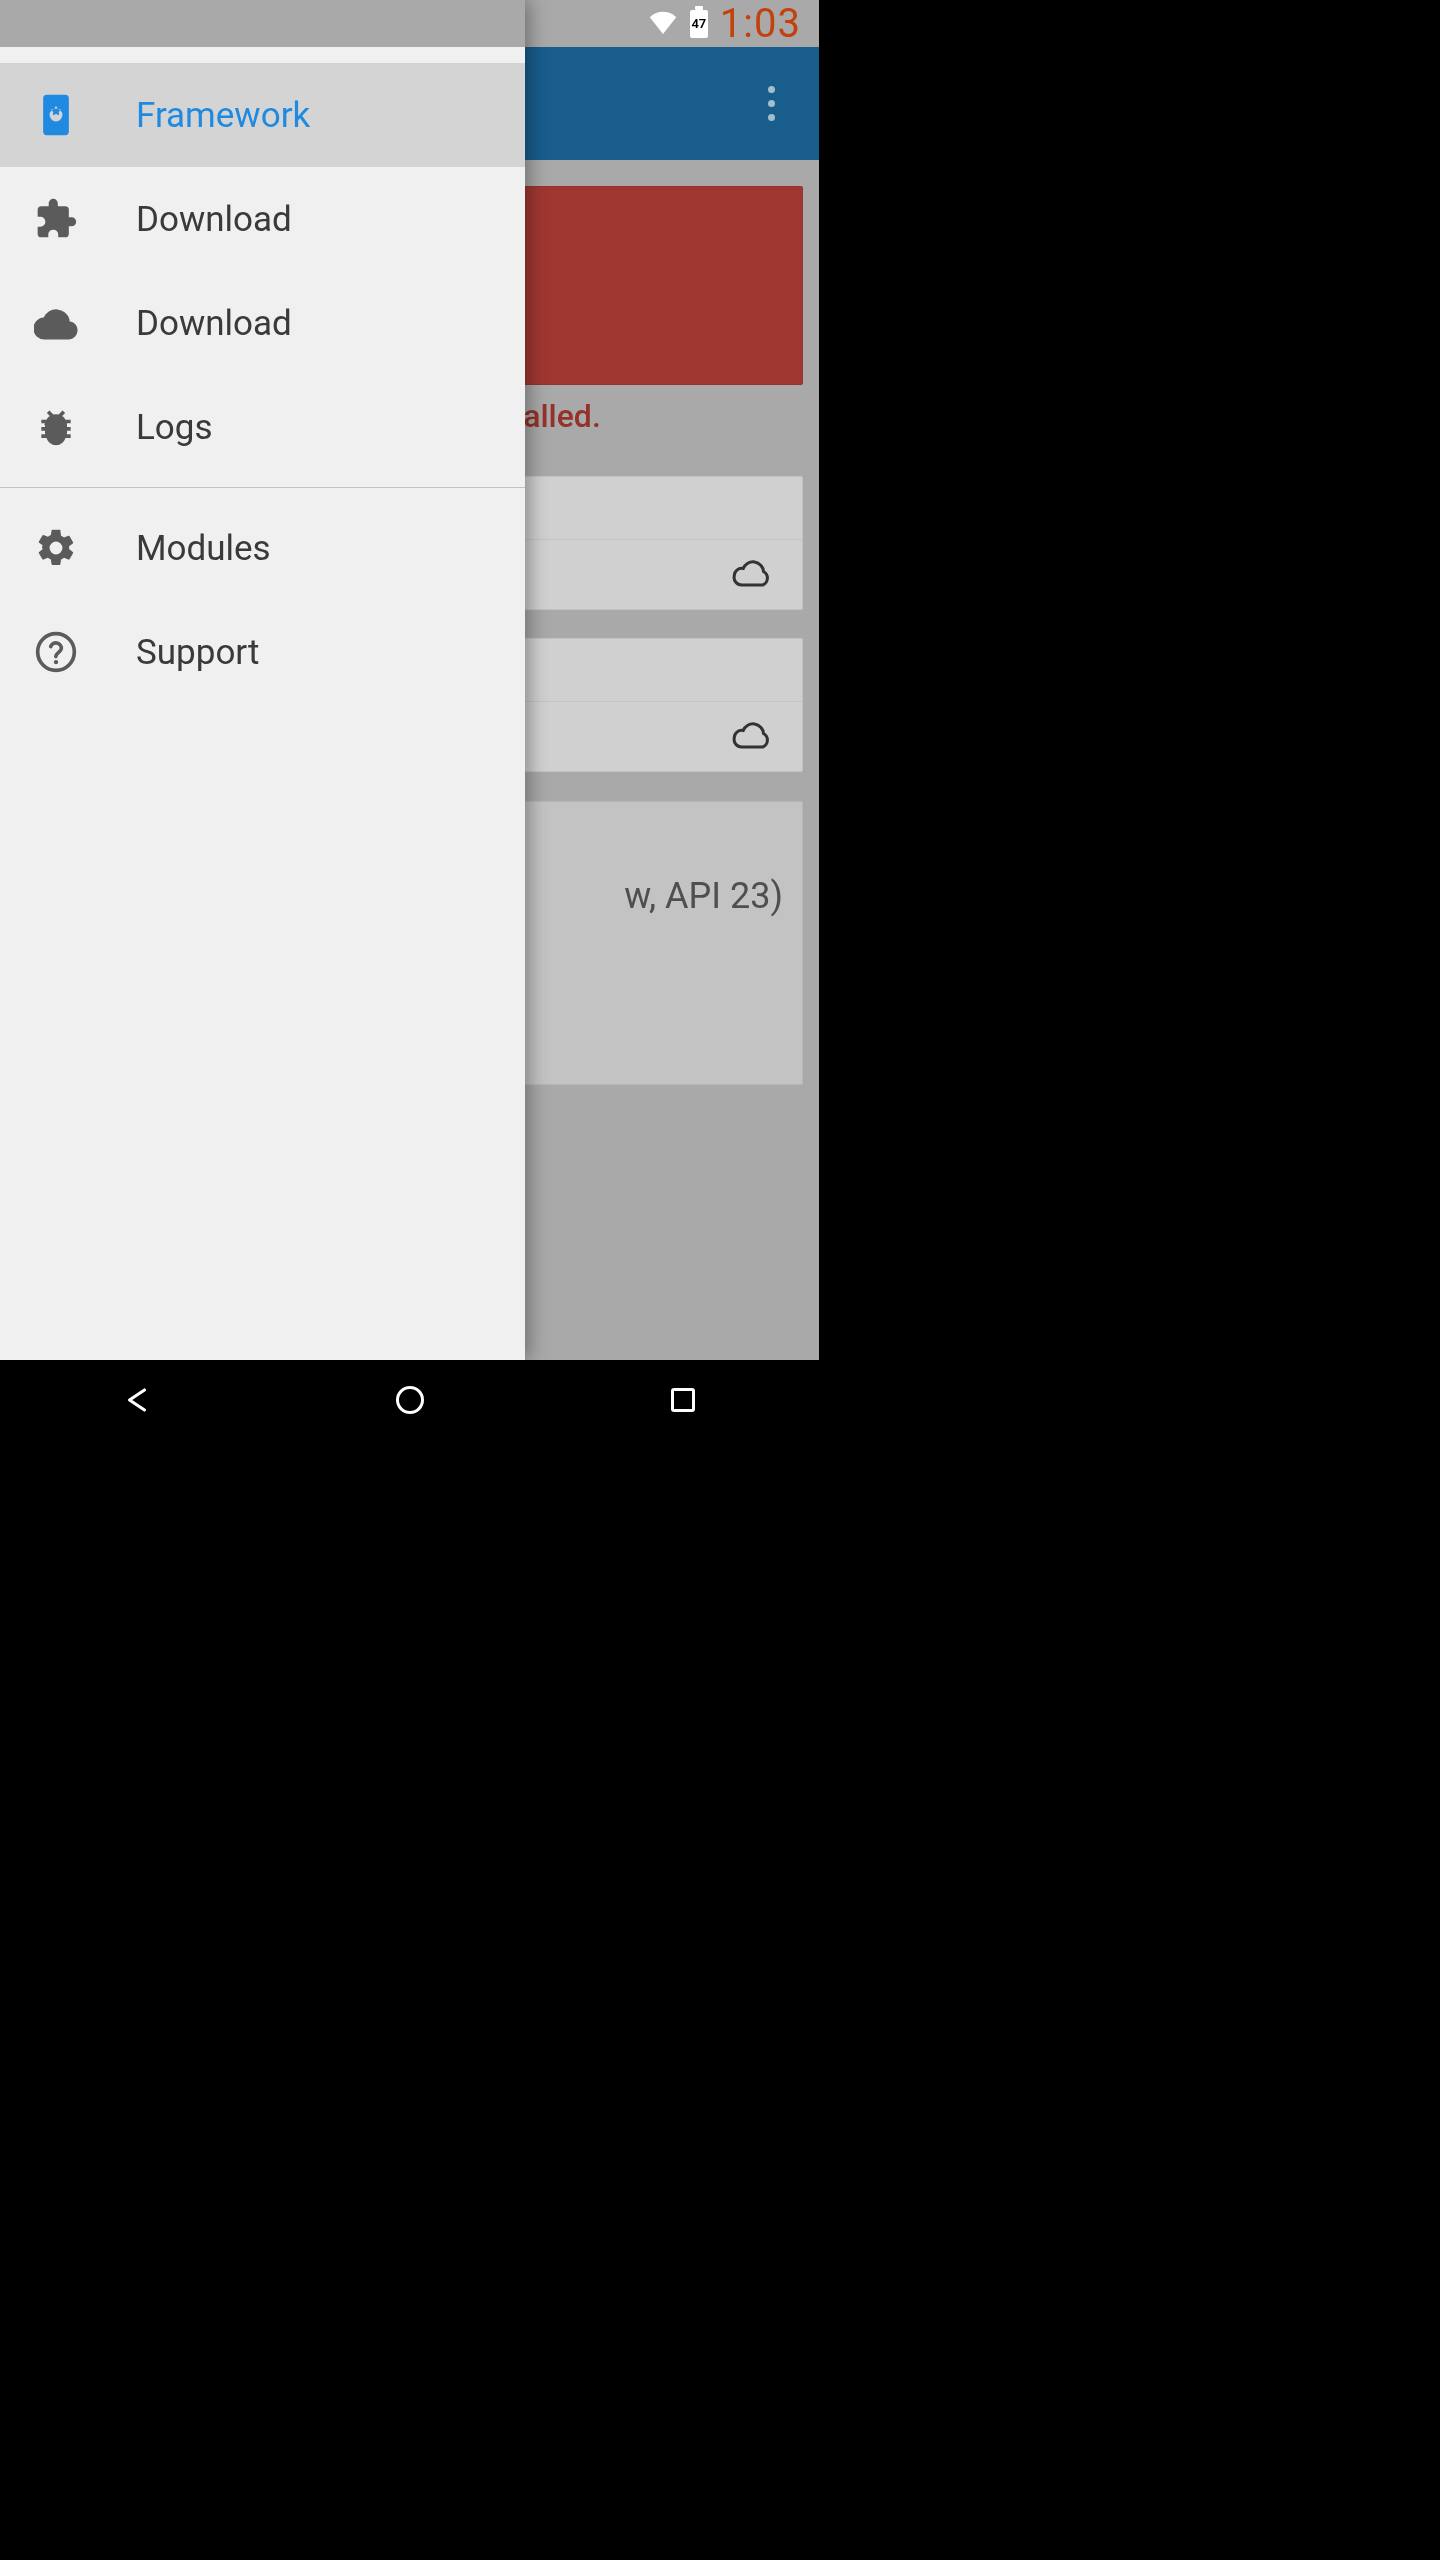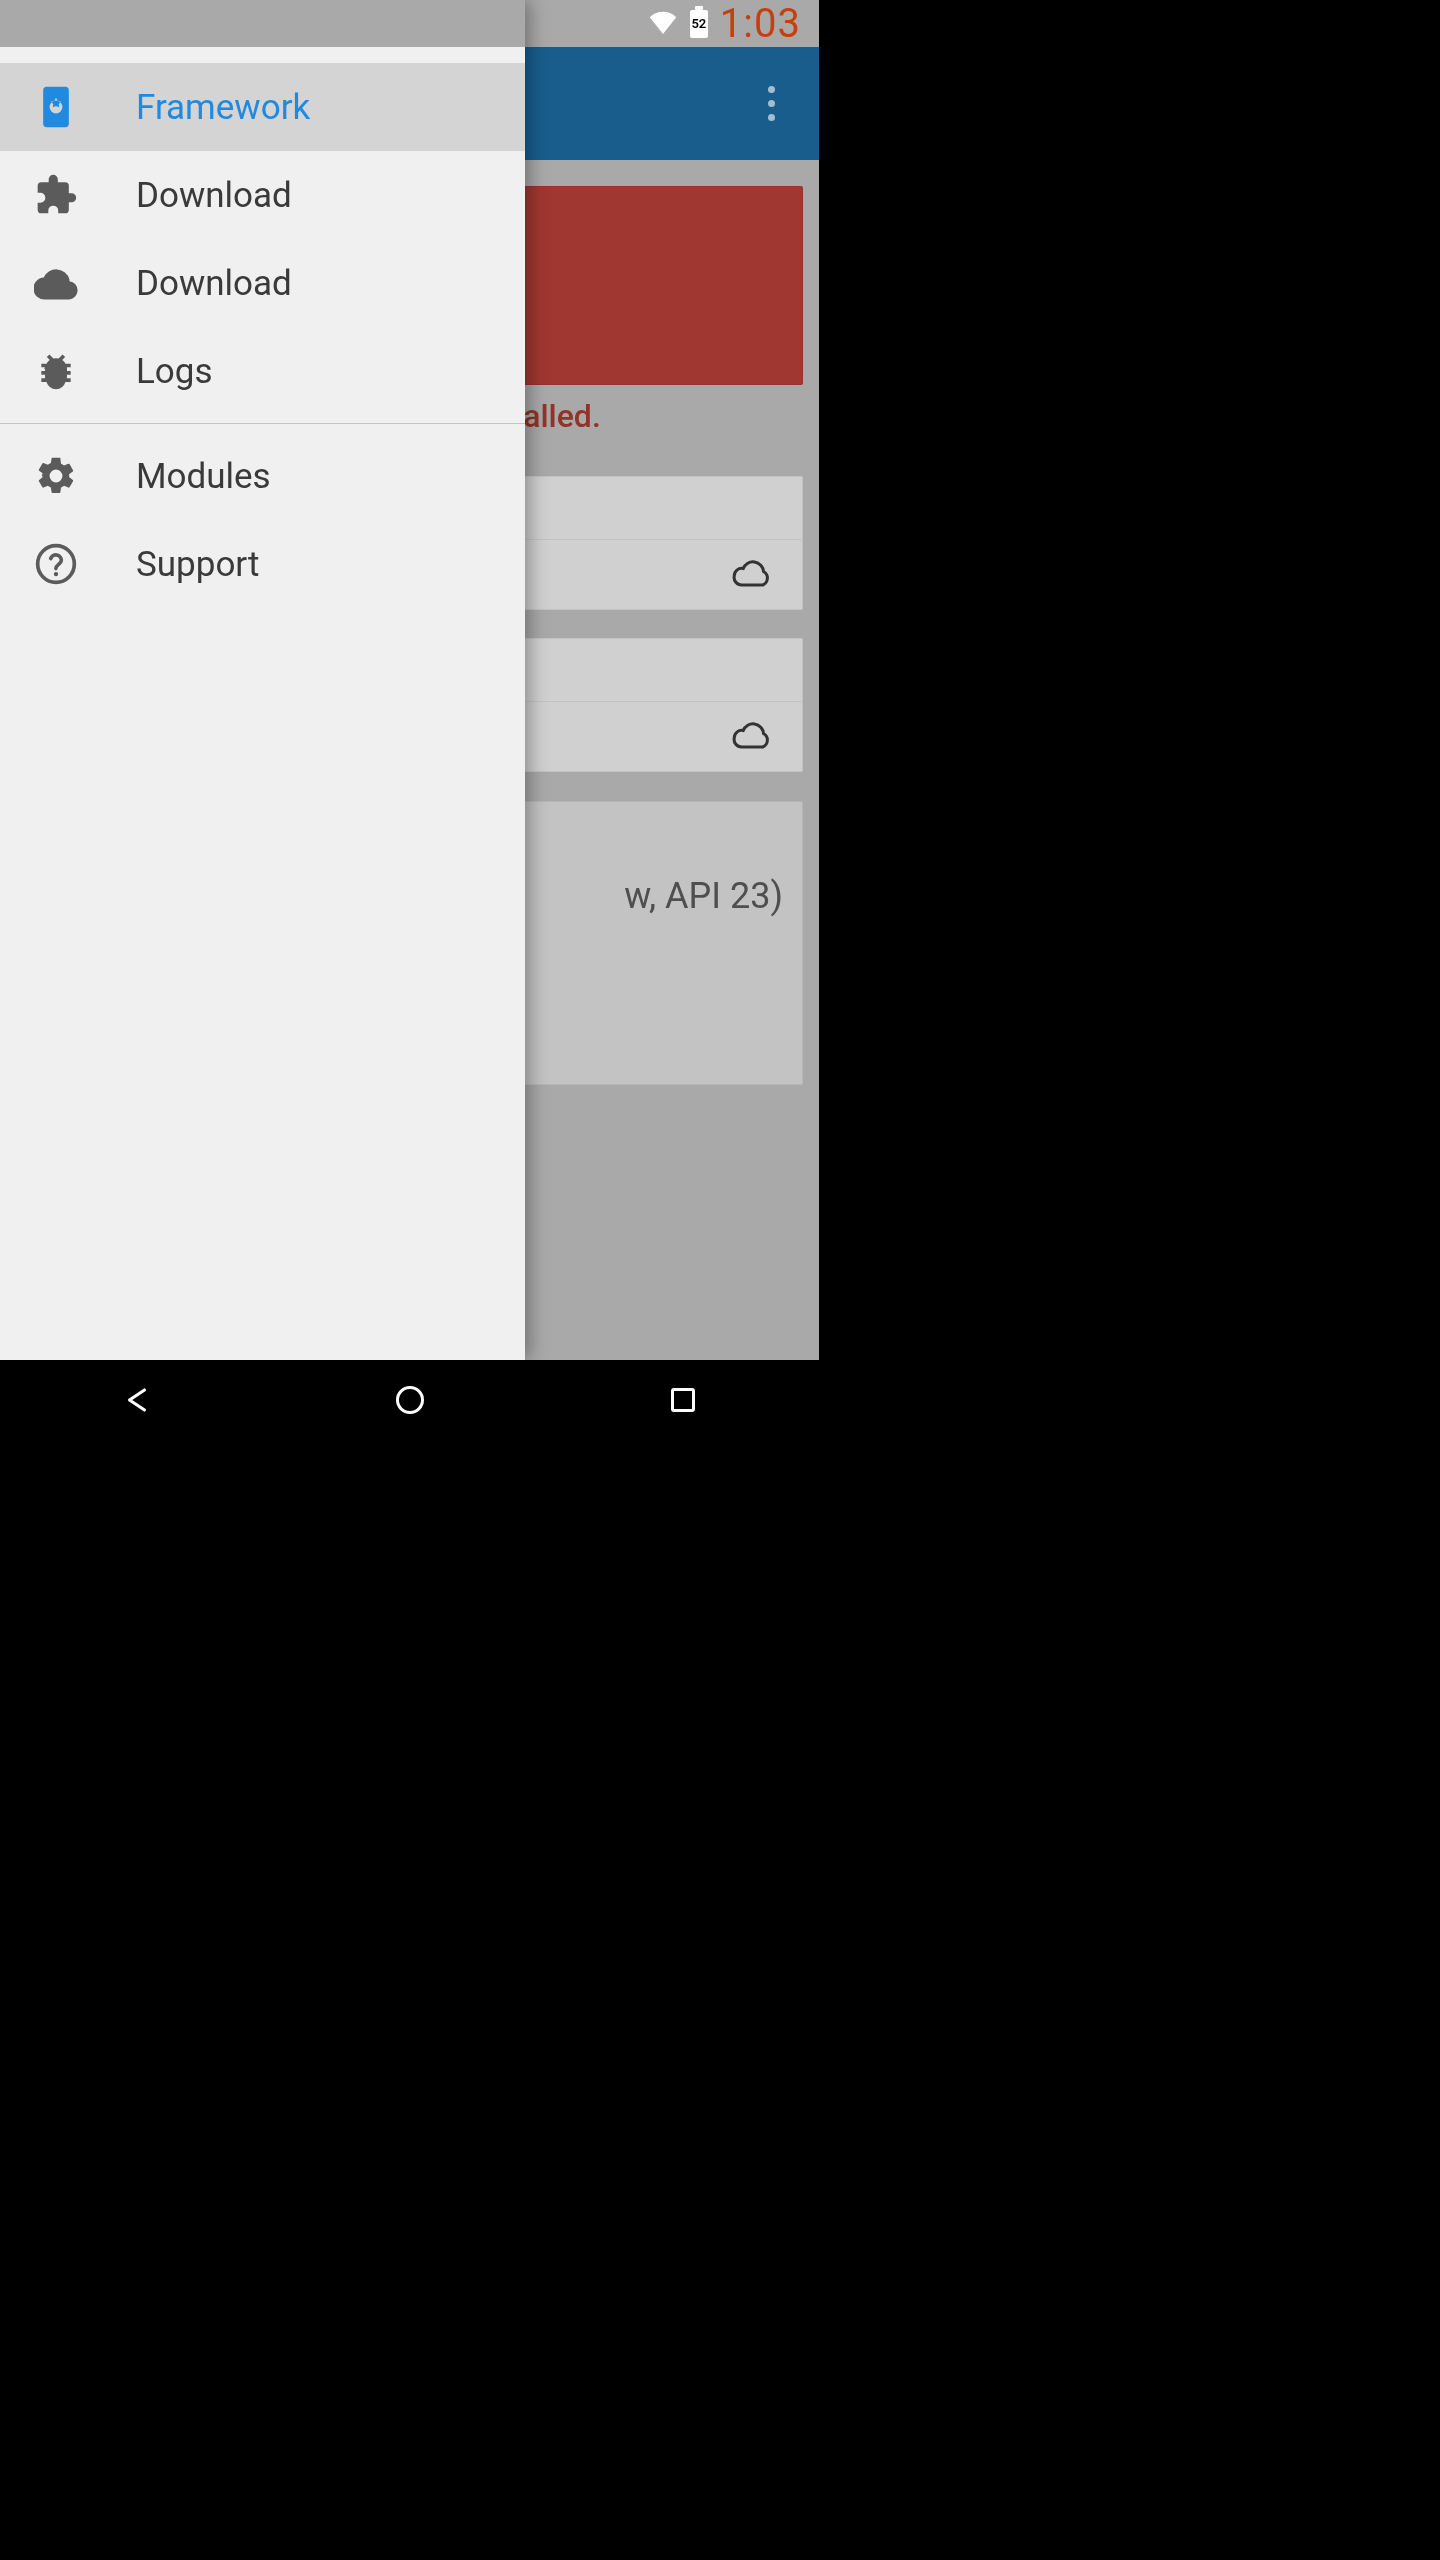--- a/index.html
+++ b/index.html
@@ -34,21 +34,21 @@
   .card-c1 { position:absolute; top:0; left:0; right:0; margin:26px 16px 0; }
   .card-c2 { position:absolute; top:290px; left:0; right:0; margin:26px 16px 0; }
   .card-c3 { position:absolute; top:452px; left:0; right:0; margin:26px 16px 0; }
   .card-c4 { position:absolute; top:615px; left:0; right:0; margin:26px 16px 0; height:284px; border-radius:2px; background:rgba(255,255,255,0.3); border:1px solid rgba(0,0,0,0.06);}
 
   
   .drawer { position:absolute; top:0; left:0; width:525px; bottom:80px; background:#f0f0f0; box-shadow: 4px 0 18px rgba(0,0,0,0.35); z-index: 50; }
   .drawer-status-pad { height:47px; background:#a9a9a9; }
   .drawer-gap { height:16px; background:#f0f0f0; }
 
-  .nav-item { display:flex; align-items:center; height:88px; padding-left:32px; gap:56px; font-size:35px; color:#3a3a3a; }
+  .nav-item { display:flex; align-items:center; height:104px; padding-left:32px; gap:56px; font-size:35px; color:#3a3a3a; }
   .nav-item.active { background:#d4d4d4; color:#1f8ae0; }
   .nav-item.active .nav-icon { color:#1f8ae0; }
   .nav-icon { width:48px; height:48px; display:flex; align-items:center; justify-content:center; color:#5b5b5b; }
   .nav-icon svg { width:44px; height:44px; fill:currentColor; }
   .nav-divider { height:1px; background:#c3c3c3; margin: 8px 0; }
 
   
   .i-device-cog svg, .i-puzzle svg, .i-cloud svg, .i-bug svg, .i-gear svg, .i-help svg, .i-info svg { fill: currentColor; }
 
   
@@ -181,21 +181,21 @@
 
   </div>
 
   <div class="status-top">
     <span>
       <svg width="30" height="24" viewBox="0 0 24 20">
           <path d="M12 20L1 6C7 0 17 0 23 6L12 20z" fill="#fff"></path>
         </svg>
     </span>
     <span class="batt-icon">
-      <span class="batt-num">52</span>
+      <span class="batt-num">47</span>
     </span>
     <span class="clock">1:03</span>
   </div>
 
   <div class="navbar">
     <div class="nb-btn">
       <svg width="30" height="30" viewBox="0 0 24 24">
           <path d="M18 4 L6 12 L18 20" fill="none" stroke="#fff" stroke-width="2.5" stroke-linejoin="round" stroke-linecap="round"></path>
         </svg>
     </div>

